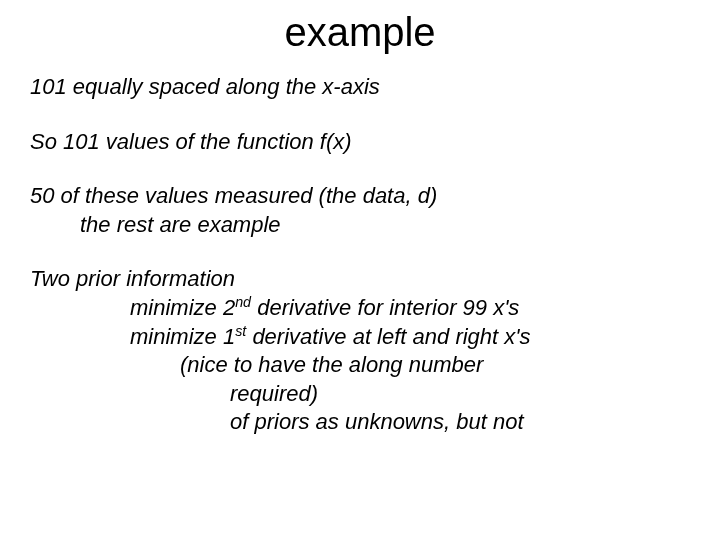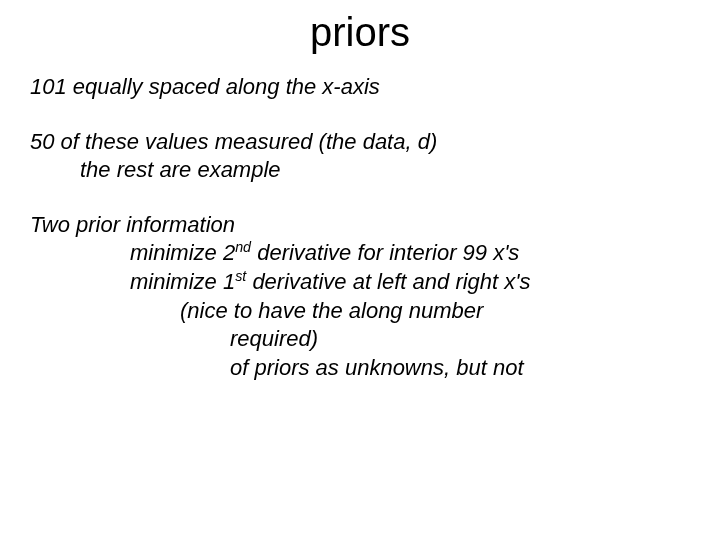--- a/index.html
+++ b/index.html
@@ -42,26 +42,27 @@
   sup {
     font-size: 0.65em;
     vertical-align: super;
     line-height: 0;
   }
 </style>
 </head>
 <body>
 
 <div class="slide">
-  <h1 class="title">priors</h1>
+  <h1 class="title">example</h1>
 
   <div class="body">
 
     <div class="para">101 equally spaced along the x-axis</div>
 
+    <div class="para">So 101 values of the function f(x)</div>
 
     <div class="para">
       <div>50  of these values measured (the data, d)</div>
       <div class="indent1">the rest are example</div>
     </div>
 
     <div class="para tight">
       <div>Two prior information</div>
       <div class="indent2">
         <span>minimize 2</span><sup>nd</sup><span> derivative for interior 99 x's</span>

